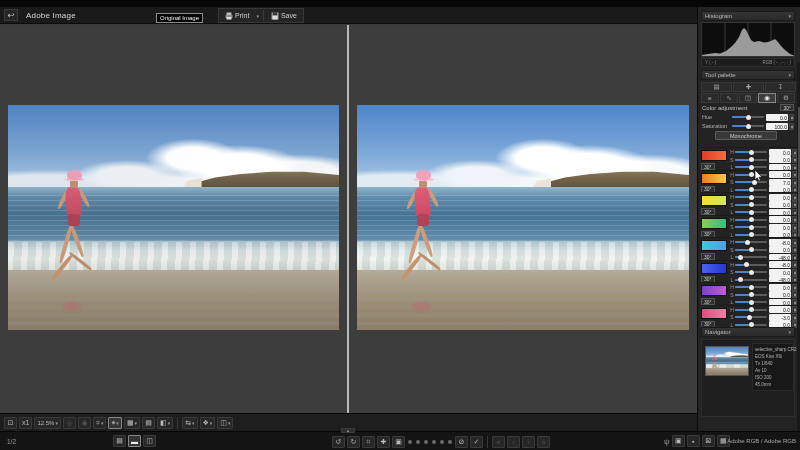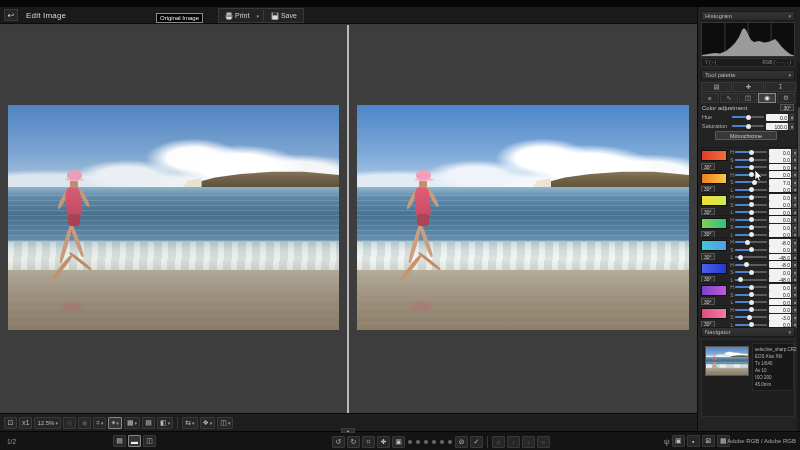--- a/index.html
+++ b/index.html
@@ -125,21 +125,21 @@
 <body>
 
 <div id="app">
 
   <div id="topstrip"></div>
 
   <div id="toolbar">
     <div class="back-btn">
         <span>↩</span>
       </div>
-    <span class="title">Edit Image</span>
+    <span class="title">Adobe Image</span>
     <div id="printsave">
       <div class="ps-btn">
         <svg width="8" height="8" viewBox="0 0 8 8">
             <rect x="1.5" y="0.5" width="5" height="2.5" fill="#bbb"></rect>
             <rect x="0.5" y="3" width="7" height="3" fill="#8a8a8a"></rect>
             <rect x="1.5" y="5" width="5" height="2.5" fill="#ddd"></rect>
           </svg>
         <span>Print</span>
       </div>
       <span class="mini-caret">▾</span>

